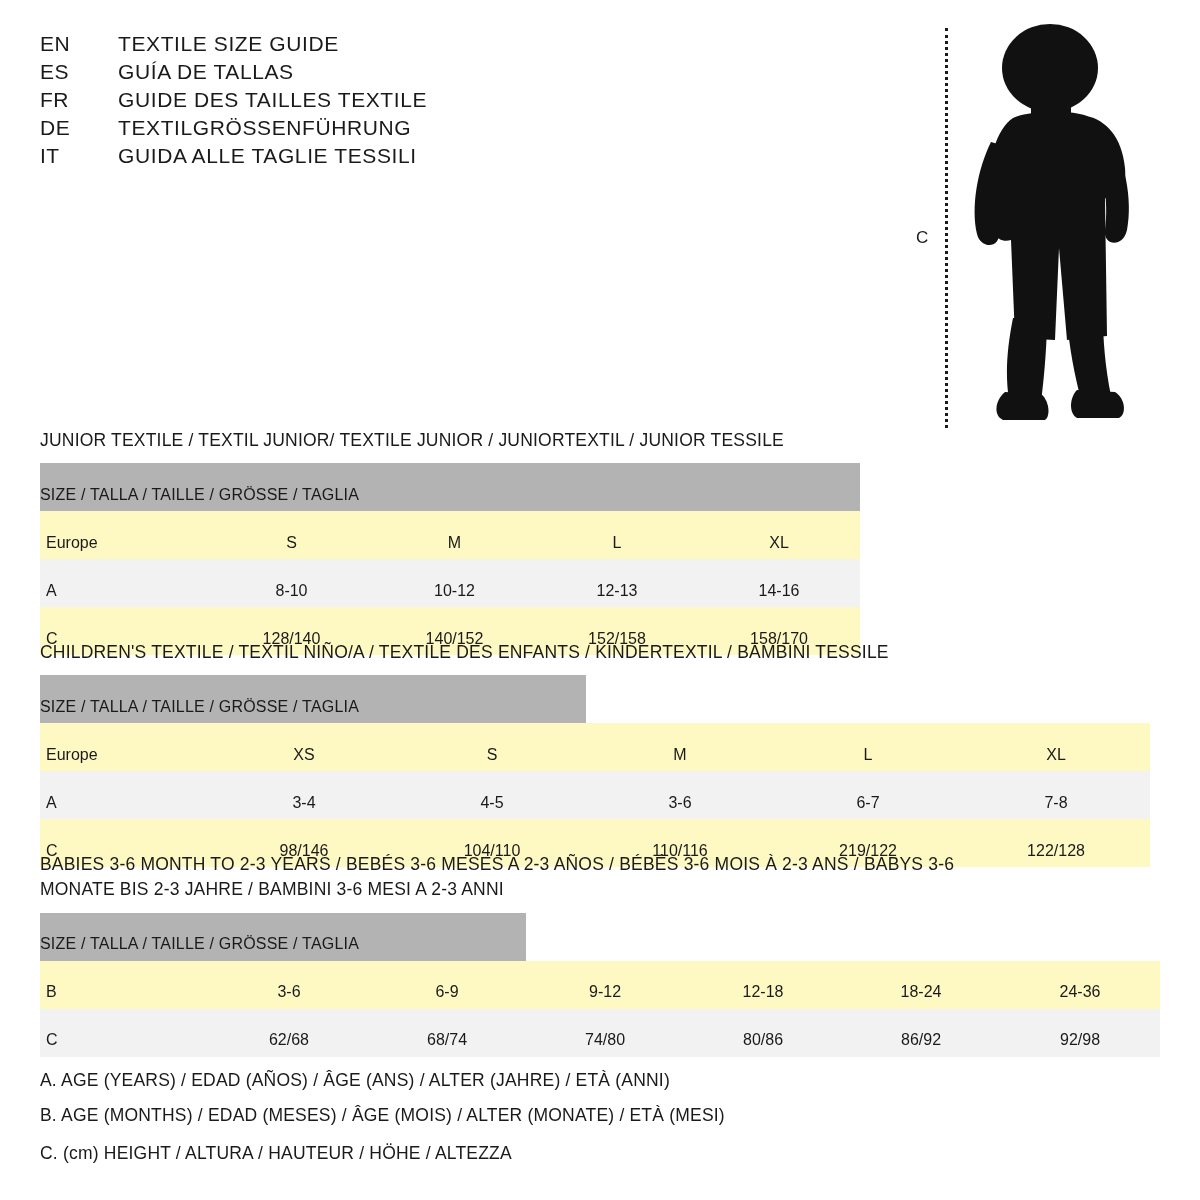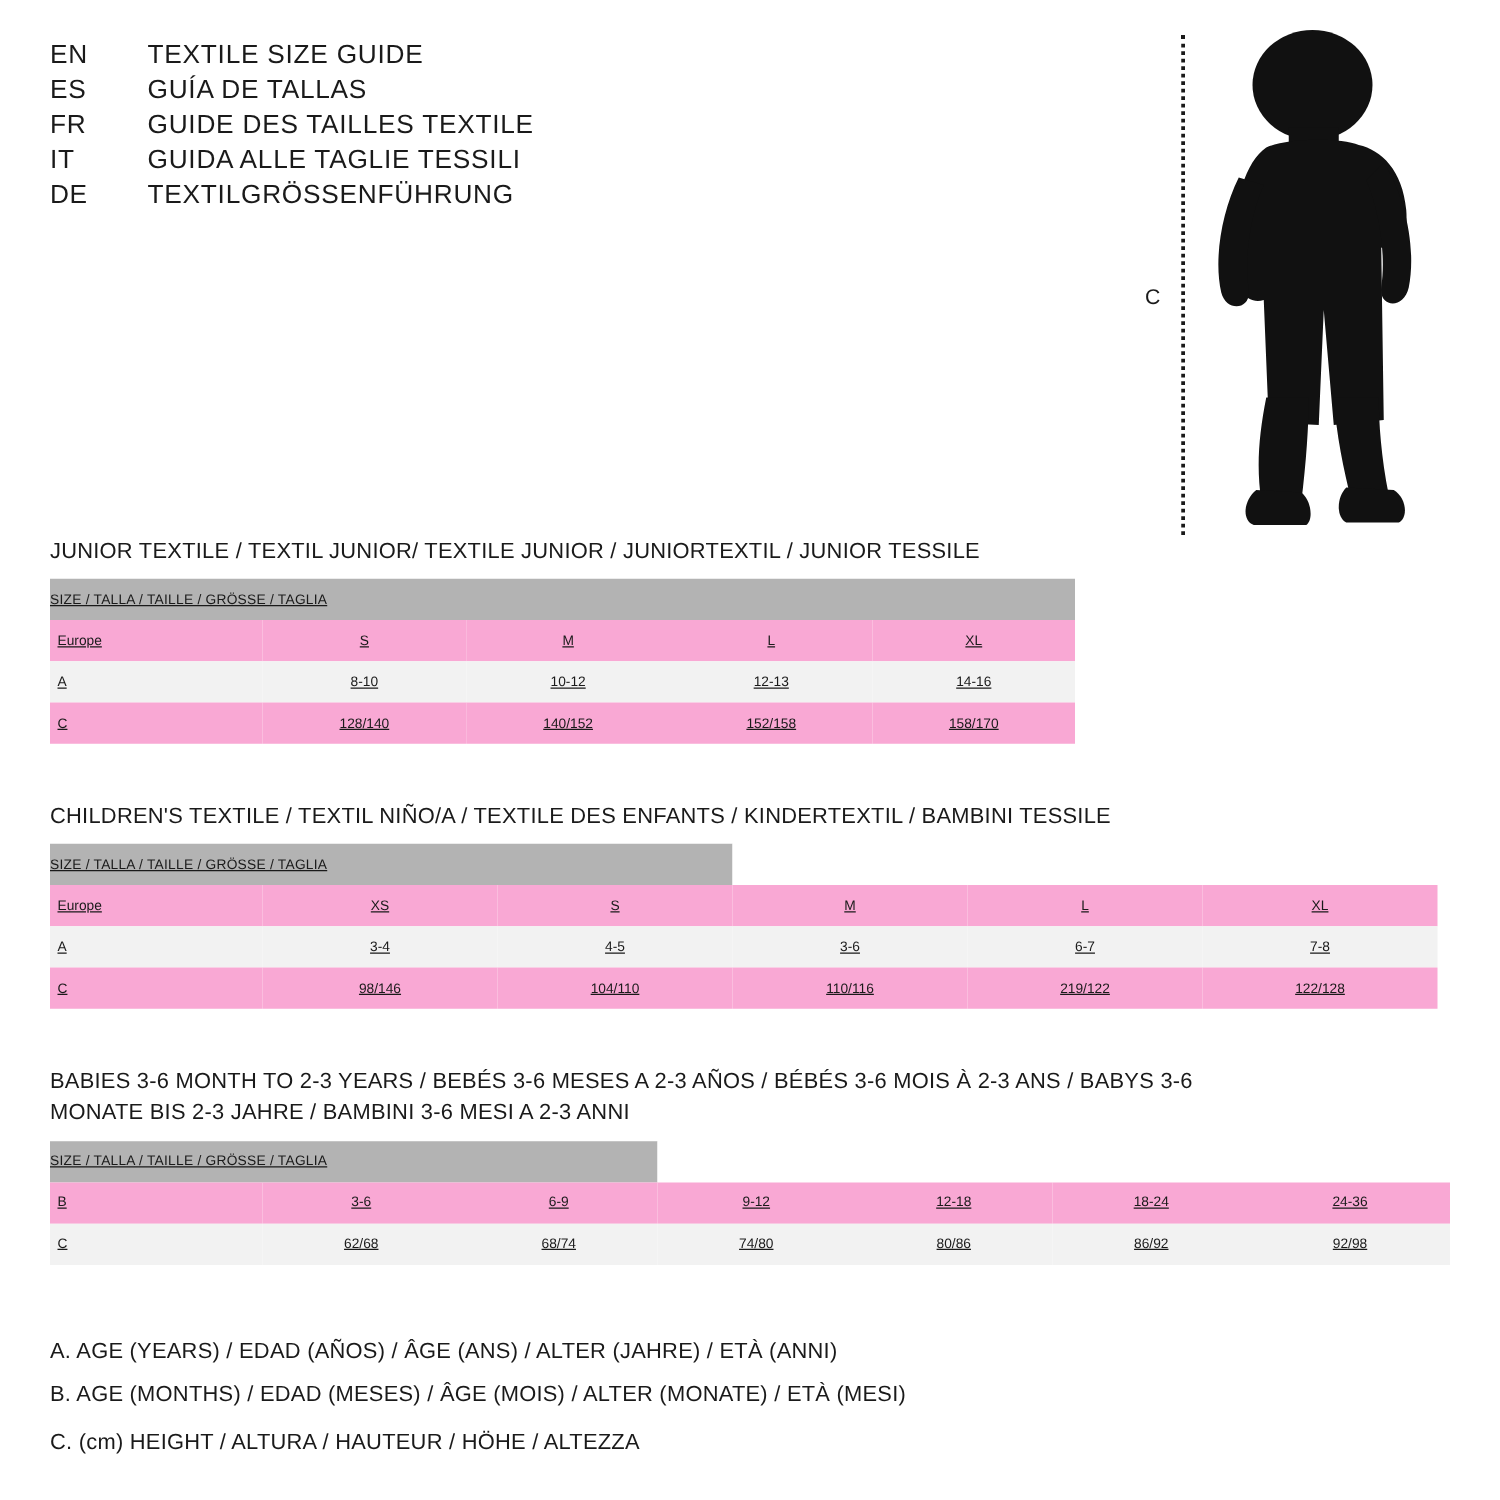--- a/index.html
+++ b/index.html
@@ -81,60 +81,59 @@
     color: #1a1a1a;
     text-transform: uppercase;
     margin-bottom: 10px;
     line-height: 1.45;
   }
   table.size-table {
     border-collapse: collapse;
     table-layout: fixed;
   }
   table.size-table td {
-    font-size: 11px;
-    color: #1a1a1a;
-    padding: 5px 0 5px 0;
+    font-size: 16px;
+    color: #1a1a1a;
+    padding: 20px 0 5px 0;
     height: 23px;
-    text-decoration: underline;
   }
   .hdr-row td {
     background: #b3b3b3;
     font-size: 16px;
     letter-spacing: 0.2px;
     padding-left: 6px;
   }
   .row-light td { background: #f2f2f2; }
-  .row-white td { background: #f9a8d4; }
+  .row-white td { background: #fef9c3; }
   .cell-label { padding-left: 6px !important; text-align: left; }
   .cell-val { text-align: center; }
 </style>
 </head>
 <body>
 
 <div class="title-block">
   <div class="title-row">
     <div class="title-lang">EN</div>
     <div class="title-text">TEXTILE SIZE GUIDE</div>
   </div>
   <div class="title-row">
     <div class="title-lang">ES</div>
     <div class="title-text">GUÍA DE TALLAS</div>
   </div>
   <div class="title-row">
     <div class="title-lang">FR</div>
     <div class="title-text">GUIDE DES TAILLES TEXTILE</div>
   </div>
   <div class="title-row">
+    <div class="title-lang">DE</div>
+    <div class="title-text">TEXTILGRÖSSENFÜHRUNG</div>
+  </div>
+  <div class="title-row">
     <div class="title-lang">IT</div>
     <div class="title-text">GUIDA ALLE TAGLIE TESSILI</div>
-  </div>
-  <div class="title-row">
-    <div class="title-lang">DE</div>
-    <div class="title-text">TEXTILGRÖSSENFÜHRUNG</div>
   </div>
 </div>
 
 <div class="figure-area">
   <div class="c-label">C</div>
   <div class="c-dotted"></div>
   <svg class="silhouette" width="200" height="415" viewBox="0 0 200 415">
     <g fill="#111111">
 
       <ellipse cx="95" cy="50" rx="48" ry="44"></ellipse>

